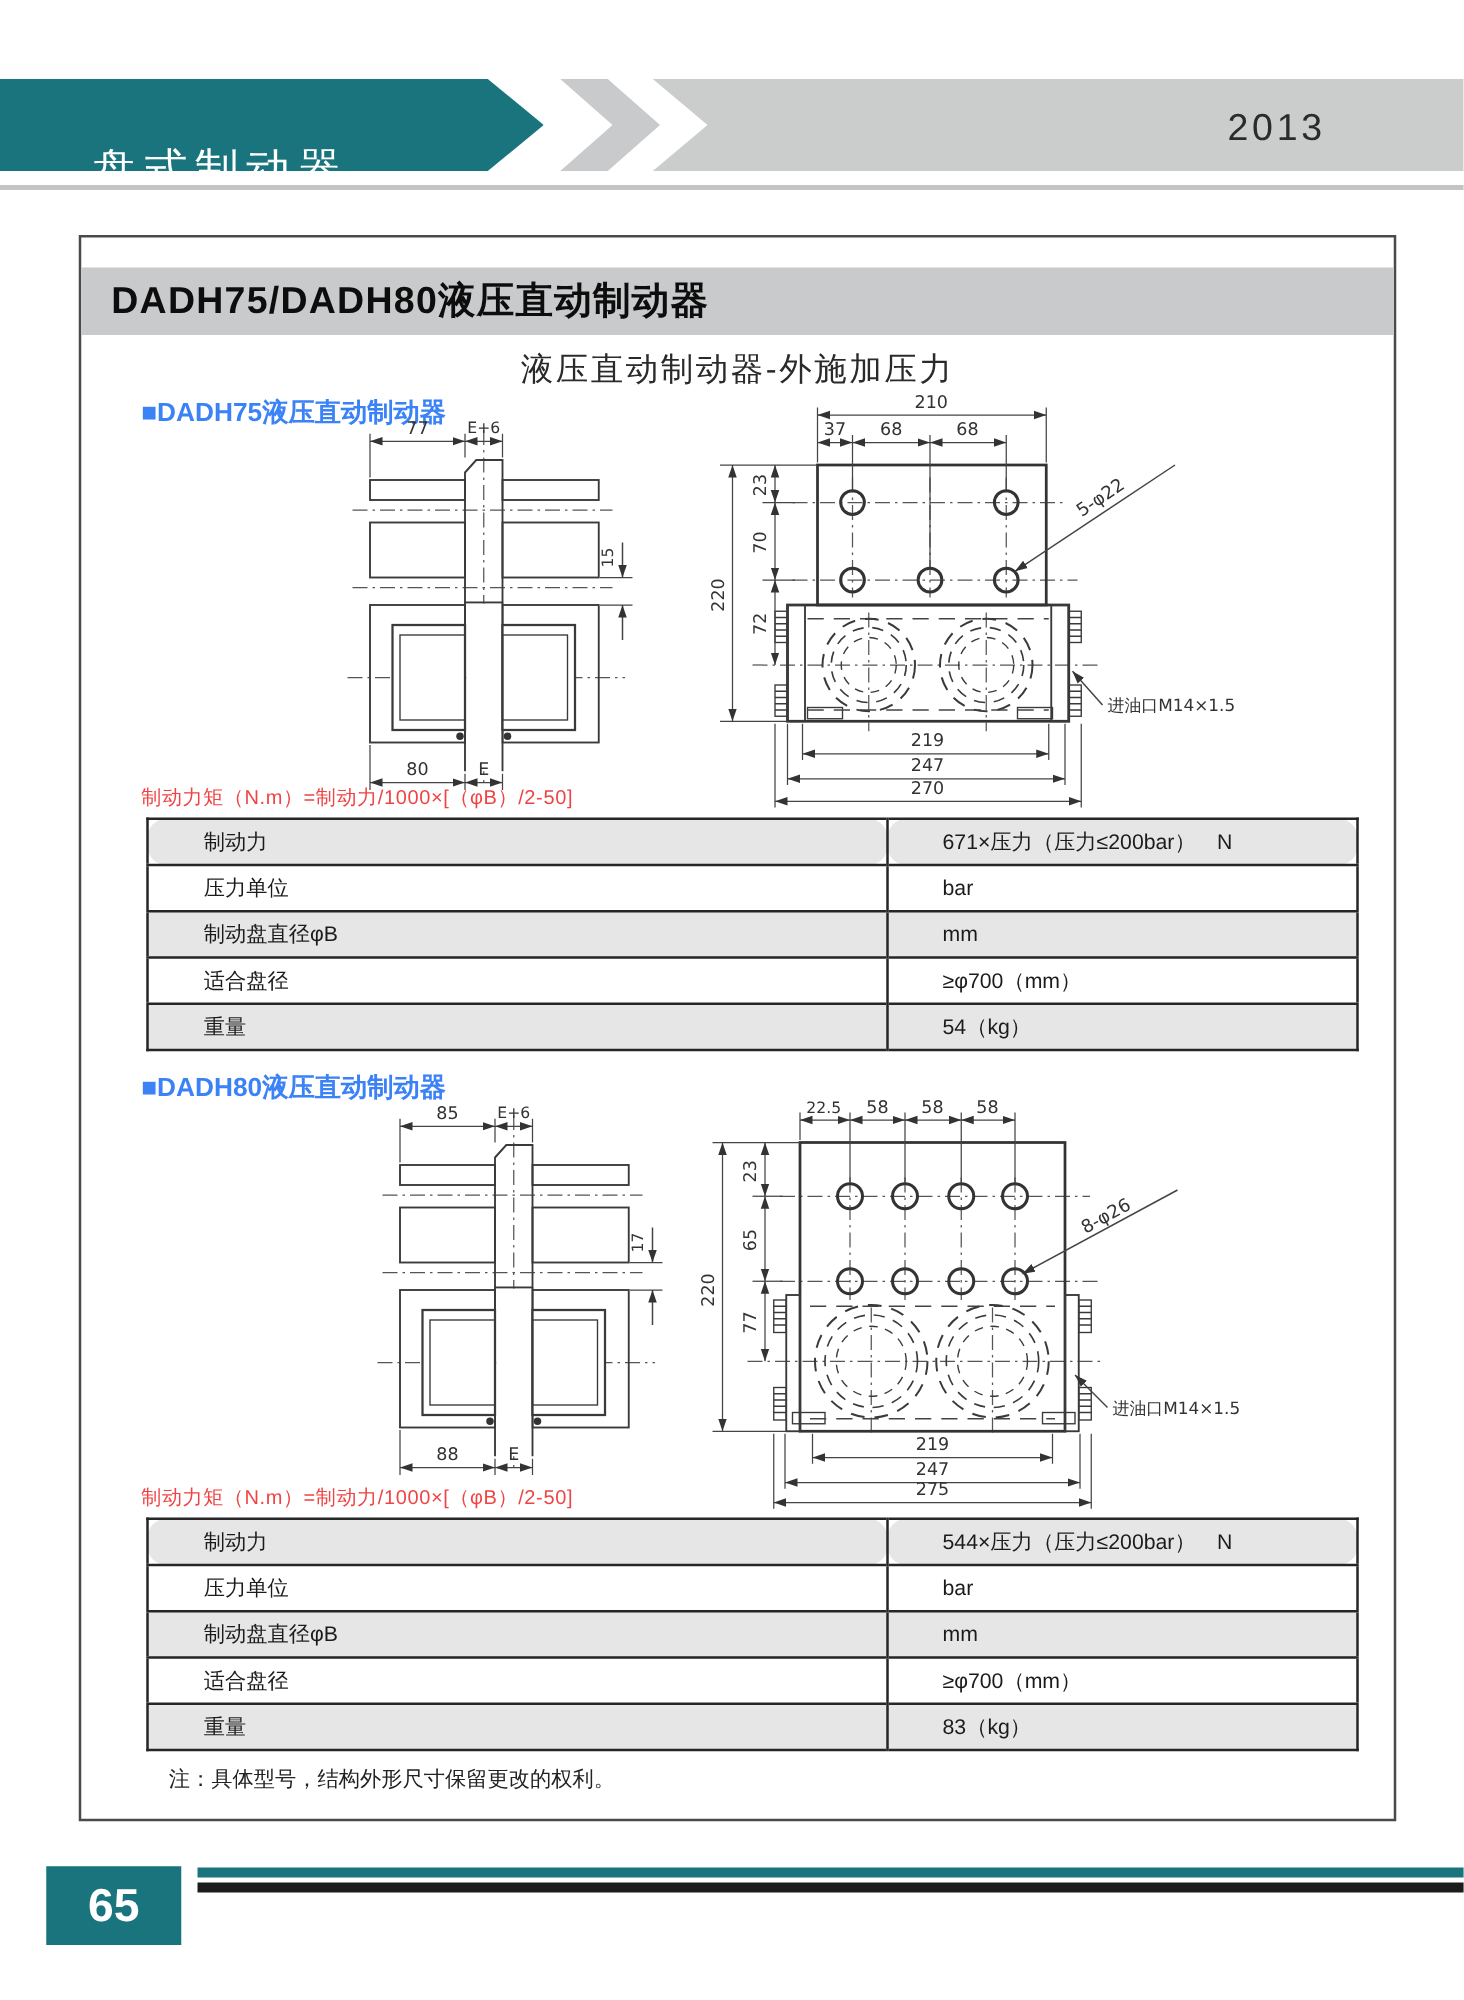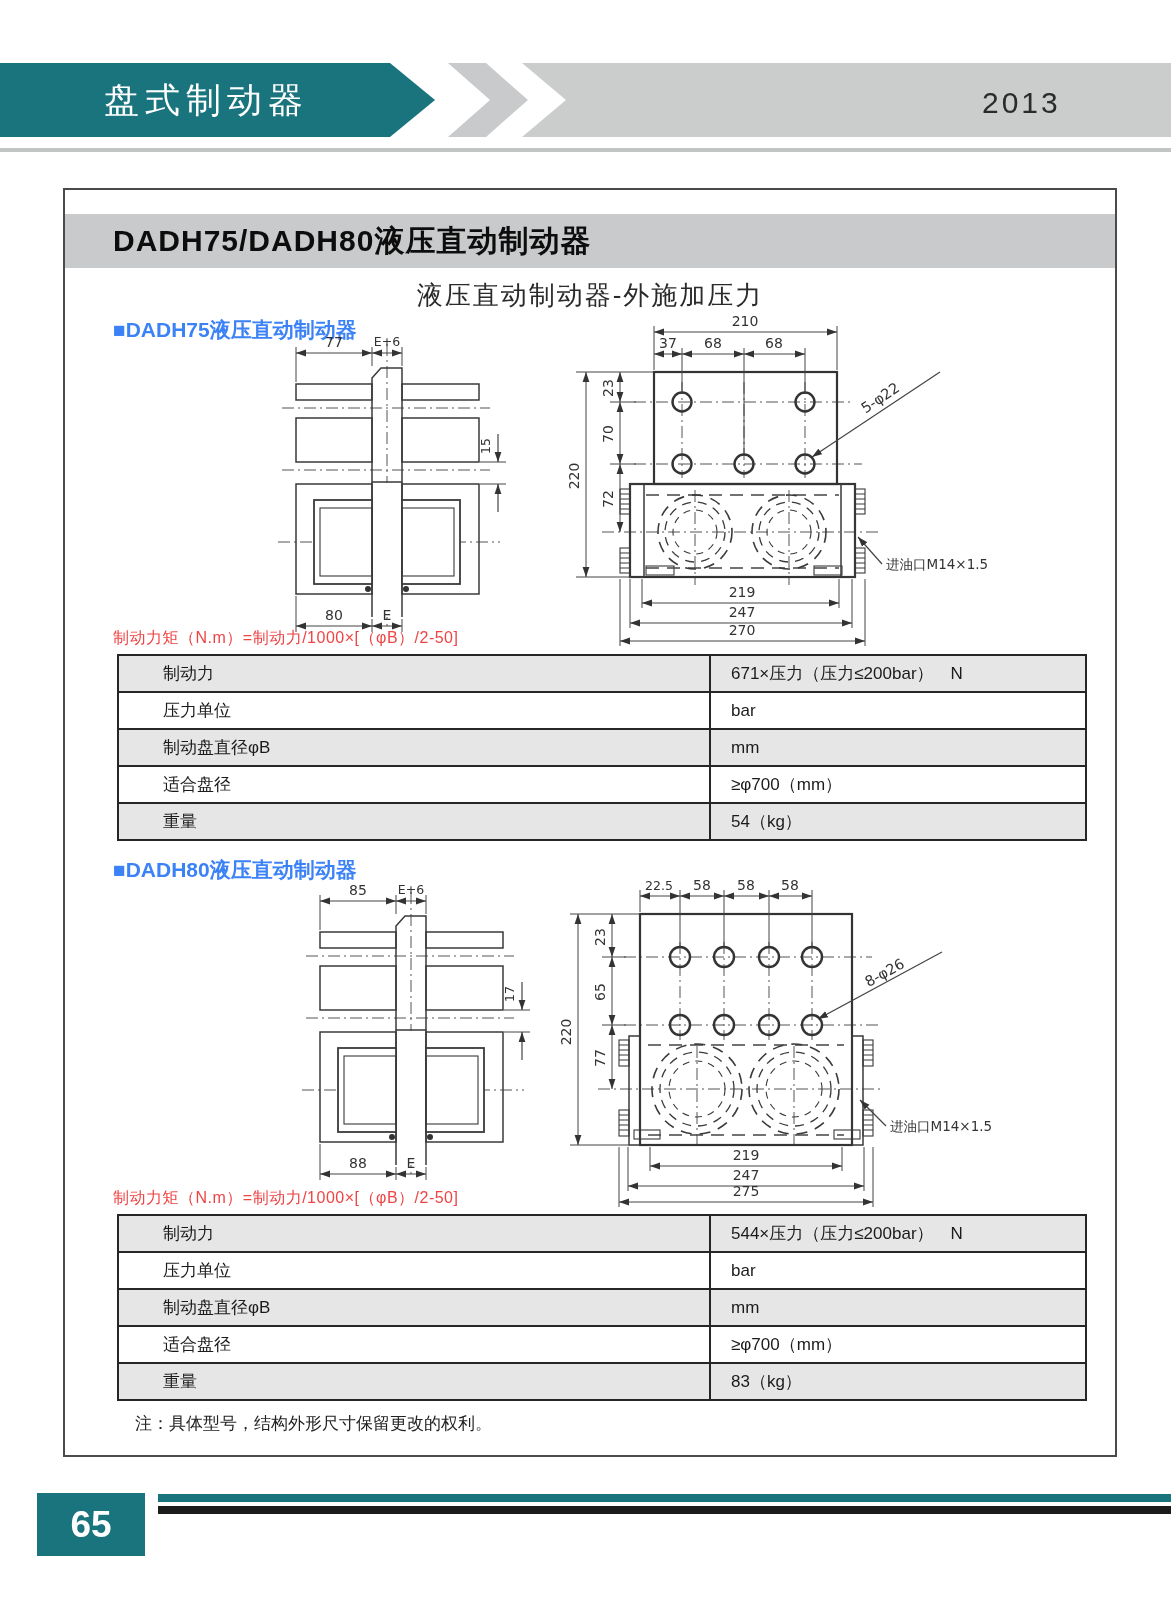--- a/index.html
+++ b/index.html
@@ -3,47 +3,47 @@
 <meta charset="utf-8">
 <style>
   *{margin:0;padding:0;box-sizing:border-box}
   html,body{background:#fff}
   body{width:1171px;height:1600px;position:relative;overflow:hidden;
        font-family:"Liberation Sans","DejaVu Sans",sans-serif;color:#1a1a1a}
 
   
   .banner-teal{position:absolute;left:0;top:63px;width:435px;height:74px;background:#19747e;
     clip-path:polygon(0 0,390px 0,100% 50%,390px 100%,0 100%);}
-  .banner-teal span{display:block;line-height:74px;padding-left:104px;color:#fff;
-    font-size:35px;letter-spacing:6px;font-weight:500;}
+  .banner-teal span{display:block;line-height:74px;padding-left:74px;color:#fff;
+    font-size:35px;letter-spacing:6px;font-weight:500;margin-top:36px;}
   .banner-chevron{position:absolute;left:448px;top:63px;width:80px;height:74px;background:#c9cacb;
     clip-path:polygon(0 0,38px 0,100% 50%,38px 100%,0 100%,42px 50%);}
   .banner-gray{position:absolute;left:522px;top:63px;right:0;height:74px;background:#cbcccc;
     clip-path:polygon(0 0,100% 0,100% 100%,0 100%,44px 50%);}
   .banner-year{position:absolute;left:982px;top:86px;font-size:30px;color:#2b2b2b;letter-spacing:3px;}
   .banner-underline{position:absolute;left:0;top:148px;width:100%;height:4px;background:#c3c4c4;}
 
   
   .content-box{position:absolute;left:63px;top:188px;width:1054px;height:1269px;
     border:2px solid #4a4a4a;background:#fff;}
   .title-band{position:absolute;left:0;top:24px;width:100%;height:54px;background:#c9cacb;}
-  .title-band span{display:block;line-height:54px;padding-left:48px;font-size:30px;font-weight:bold;color:#0d0d0d;letter-spacing:1px;}
+  .title-band span{display:block;line-height:54px;padding-left:24px;font-size:30px;font-weight:bold;color:#0d0d0d;letter-spacing:1px;}
   .subtitle{position:absolute;left:0;top:88px;width:100%;text-align:center;
     font-size:26px;font-weight:500;color:#2a2a2a;letter-spacing:2px;}
   .section-title{position:absolute;left:48px;font-size:21px;font-weight:bold;color:#3b82f6;}
   .formula{position:absolute;left:48px;font-size:16px;color:#ef4444;letter-spacing:.5px;}
   .note{position:absolute;left:50px;top:1222px;font-size:17px;color:#222;margin-left:20px;}
 
   
   table.spec{position:absolute;left:52px;width:970px;border-collapse:collapse;
     border:2px solid #262626;font-size:17px;color:#1b1b1b;}
   table.spec td{border-top:2px solid #262626;height:37px;}
-  table.spec tr:first-child td{border-top:none;}
+  table.spec tr:first-child td{border-top:none;border-radius:15px;}
   table.spec td.lbl{width:592px;padding-left:44px;border-right:2px solid #262626;}
-  table.spec td.val{padding-left:20px;}
+  table.spec td.val{padding-left:43px;}
   table.spec tr.g{background:#e6e6e7;}
 
   
   svg.draw{position:absolute;overflow:visible}
   .ln{stroke:#3a3a3a;stroke-width:1.5;fill:none}
   .ln1{stroke:#3a3a3a;stroke-width:1.1;fill:none}
   .ln2{stroke:#333;stroke-width:2.2;fill:none}
   .hole{stroke:#333;stroke-width:2.4;fill:none}
   .cl{stroke:#555;stroke-width:1;fill:none;stroke-dasharray:12 4 2 4}
   .hid{stroke:#444;stroke-width:1.3;fill:none;stroke-dasharray:13 8}

